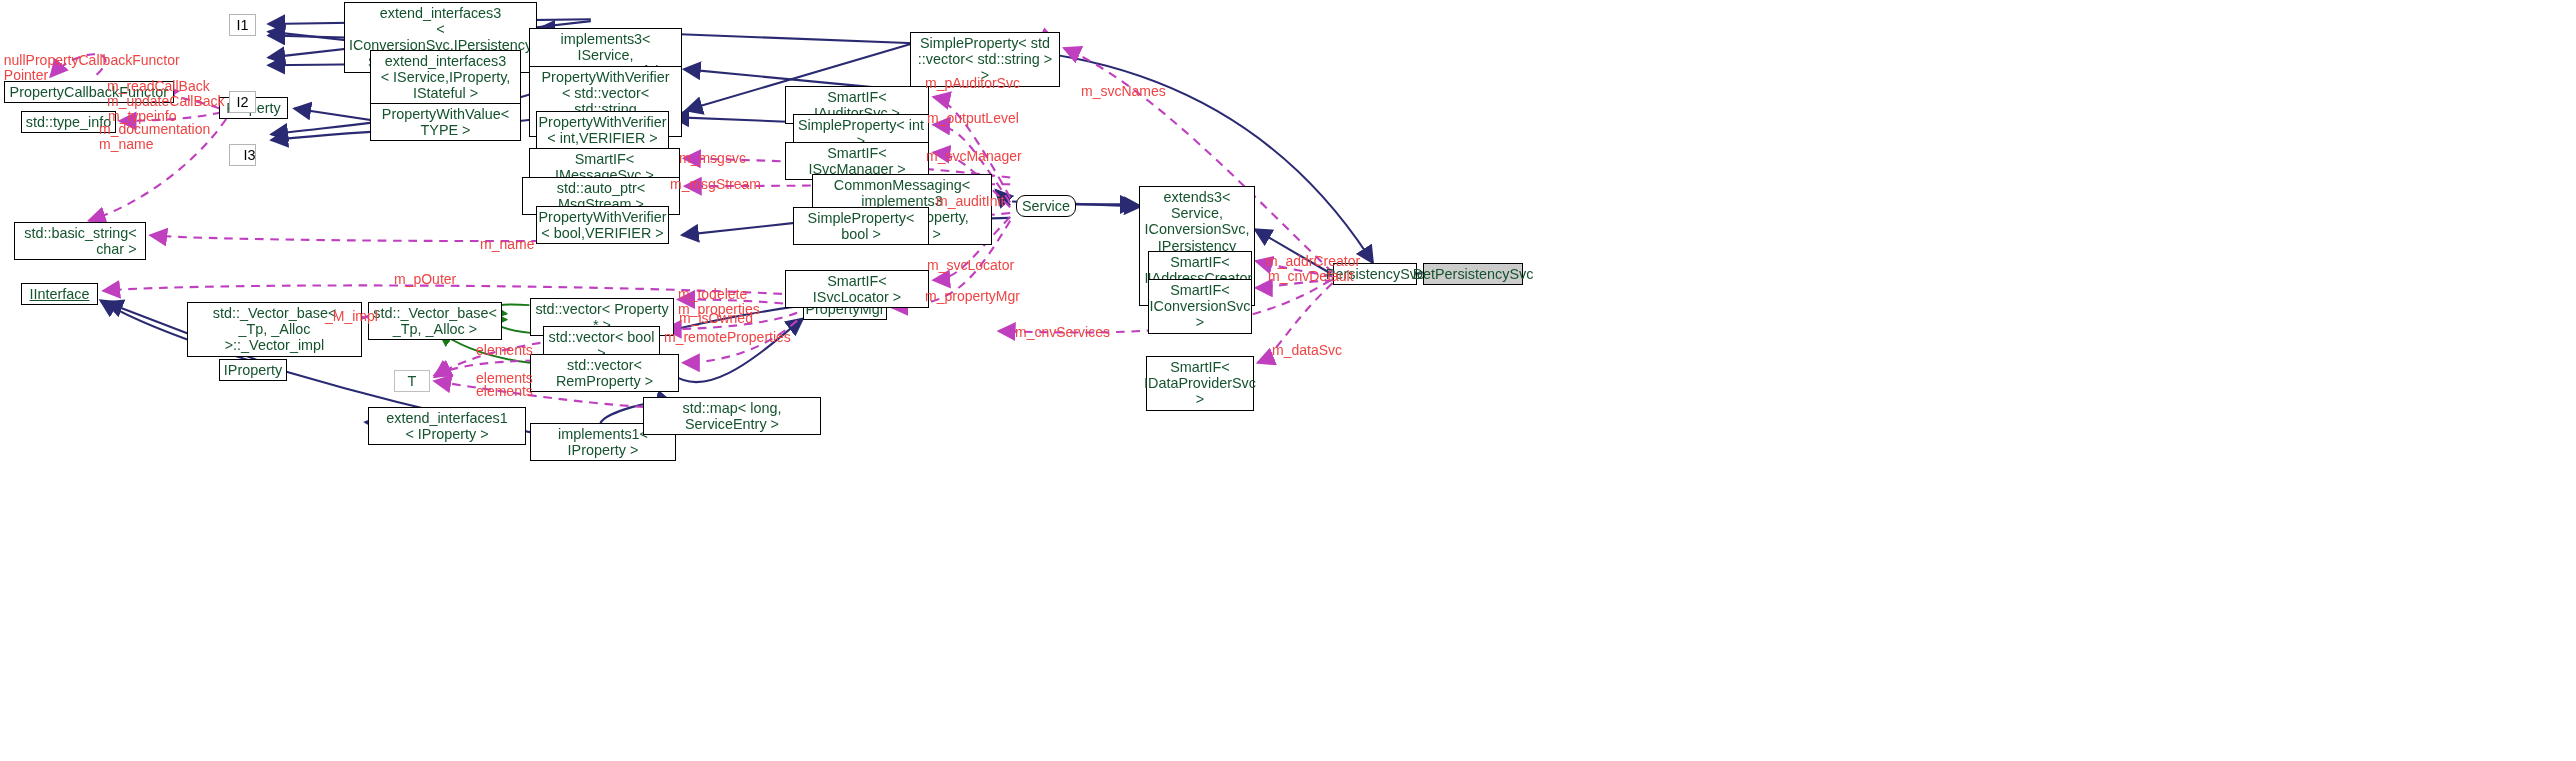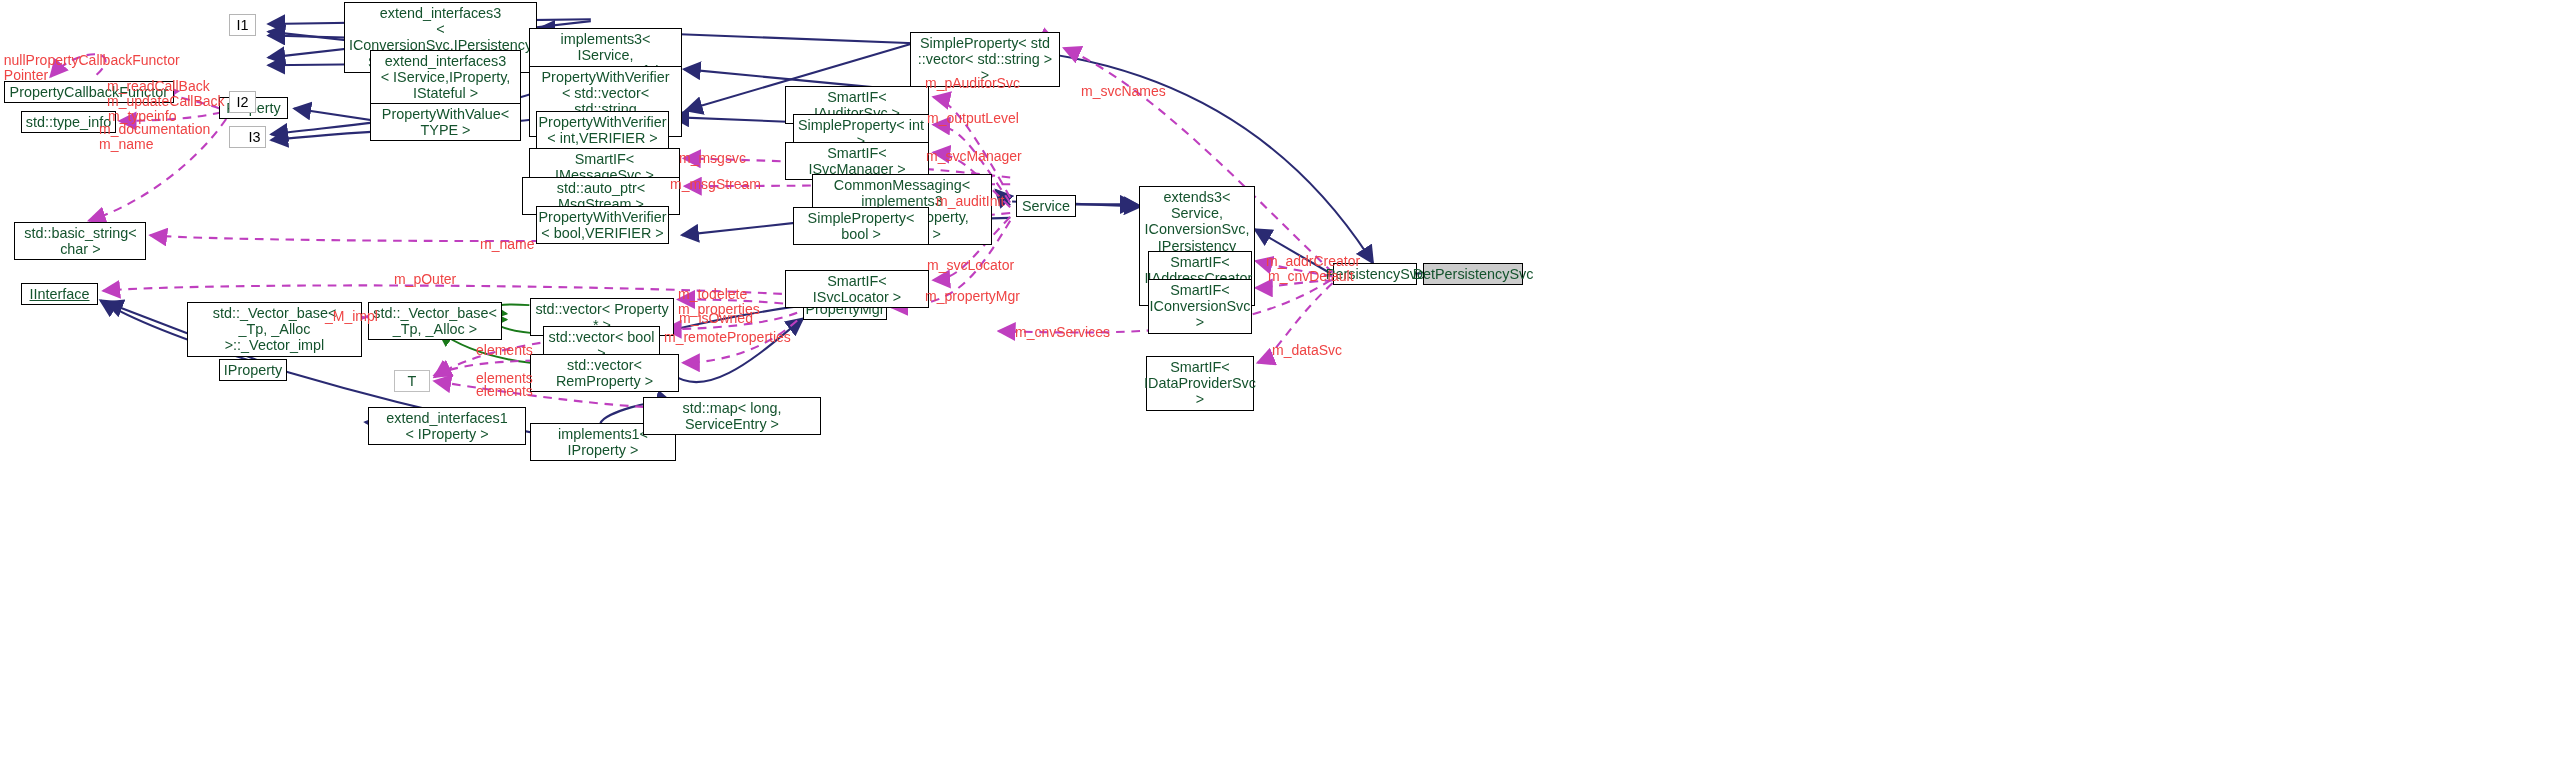--- a/index.html
+++ b/index.html
@@ -126,28 +126,28 @@
       <path d="M1389,292 C1340,295 1320,300 1308,300"></path>
       <path d="M1388,295 C1340,340 1330,370 1310,378"></path>
       <path d="M1386,292 C1300,345 1200,350 1040,345"></path>
       <path d="M1095,42 L1100,44"></path>
     </g>
   </svg>
 
   <div id="nodes-layer">
       <div class="node thick" style="left: 3.8px; top: 81px; width: 170px; min-height: 21px;">PropertyCallbackFunctor</div>
       <div class="node" style="left: 21px; top: 111px; width: 95px; min-height: 19px;">std::type_info</div>
-      <div class="node thick" style="left: 14.4px; top: 222px; width: 132px; min-height: 30px;">std::basic_string&lt;
+      <div class="node thick" style="left: 14.4px; top: 222px; width: 132px; min-height: 30px; text-align: right;">std::basic_string&lt;
 char &gt;</div>
       <div class="node" style="left: 21px; top: 283px; width: 77px; min-height: 19px; text-decoration: underline;">IInterface</div>
       <div class="node" style="left: 219px; top: 359px; width: 68px; min-height: 19px;">IProperty</div>
       <div class="node thick" style="left: 219px; top: 97px; width: 69px; min-height: 20px;">Property</div>
       <div class="node faint" style="left: 229px; top: 14.4px; width: 27px; min-height: 21px;">I1</div>
       <div class="node faint" style="left: 229px; top: 51px; width: 27px; min-height: 21px; margin-top: 40px;">I2</div>
-      <div class="node faint" style="left: 229px; top: 126px; width: 37px; min-height: 21px; padding-left: 18px;">I3</div>
+      <div class="node faint" style="left: 229px; top: 144px; width: 27px; min-height: 21px; padding-left: 18px;">I3</div>
       <div class="node" style="left: 187px; top: 302px; width: 175px; min-height: 32px;">std::_Vector_base&lt;
 _Tp, _Alloc &gt;::_Vector_impl</div>
       <div class="node thick" style="left: 368px; top: 302px; width: 134px; min-height: 32px;">std::_Vector_base&lt;
 _Tp, _Alloc &gt;</div>
       <div class="node tpl" style="left: 394px; top: 370px; width: 36px; min-height: 21px;">T</div>
       <div class="node" style="left: 368px; top: 407px; width: 158px; min-height: 32px;">extend_interfaces1
 &lt; IProperty &gt;</div>
       <div class="node" style="left: 344px; top: 1.9px; width: 193px; min-height: 43px;">extend_interfaces3
 &lt; IConversionSvc,IPersistency
 Svc,IAddressCreator &gt;</div>
@@ -175,21 +175,21 @@
       <div class="node thick" style="left: 803px; top: 298px; width: 84px; min-height: 21px;">PropertyMgr</div>
       <div class="node" style="left: 785px; top: 86px; width: 144px; min-height: 21px;">SmartIF&lt; IAuditorSvc &gt;</div>
       <div class="node" style="left: 793px; top: 114px; width: 136px; min-height: 21px;">SimpleProperty&lt; int &gt;</div>
       <div class="node" style="left: 785px; top: 142px; width: 144px; min-height: 21px;">SmartIF&lt; ISvcManager &gt;</div>
       <div class="node" style="left: 812px; top: 174px; width: 180px; min-height: 32px;">CommonMessaging&lt; implements3
 &lt; IService, IProperty, IStateful &gt; &gt;</div>
       <div class="node" style="left: 793px; top: 207px; width: 136px; min-height: 21px;">SimpleProperty&lt; bool &gt;</div>
       <div class="node" style="left: 785px; top: 270px; width: 144px; min-height: 21px;">SmartIF&lt; ISvcLocator &gt;</div>
       <div class="node" style="left: 910px; top: 32px; width: 150px; min-height: 32px;">SimpleProperty&lt; std
 ::vector&lt; std::string &gt; &gt;</div>
-      <div class="node thick" style="left: 1016px; top: 195px; width: 60px; min-height: 20px;">Service</div>
+      <div class="node thick" style="left: 1016px; top: 195px; width: 60px; min-height: 20px; border-radius: 9px;">Service</div>
       <div class="node" style="left: 1139px; top: 186px; width: 116px; min-height: 43px;">extends3&lt; Service,
 IConversionSvc, IPersistency
 Svc, IAddressCreator &gt;</div>
       <div class="node" style="left: 1148px; top: 251px; width: 104px; min-height: 20px;">SmartIF&lt; IAddressCreator &gt;</div>
       <div class="node" style="left: 1148px; top: 279px; width: 104px; min-height: 20px;">SmartIF&lt; IConversionSvc &gt;</div>
       <div class="node" style="left: 1146px; top: 356px; width: 108px; min-height: 20px;">SmartIF&lt; IDataProviderSvc &gt;</div>
       <div class="node thick" style="left: 1333px; top: 263px; width: 84px; min-height: 21px;">PersistencySvc</div>
       <div class="node filled" style="left: 1423px; top: 263px; width: 100px; min-height: 21px;">DetPersistencySvc</div>
     </div>
 

